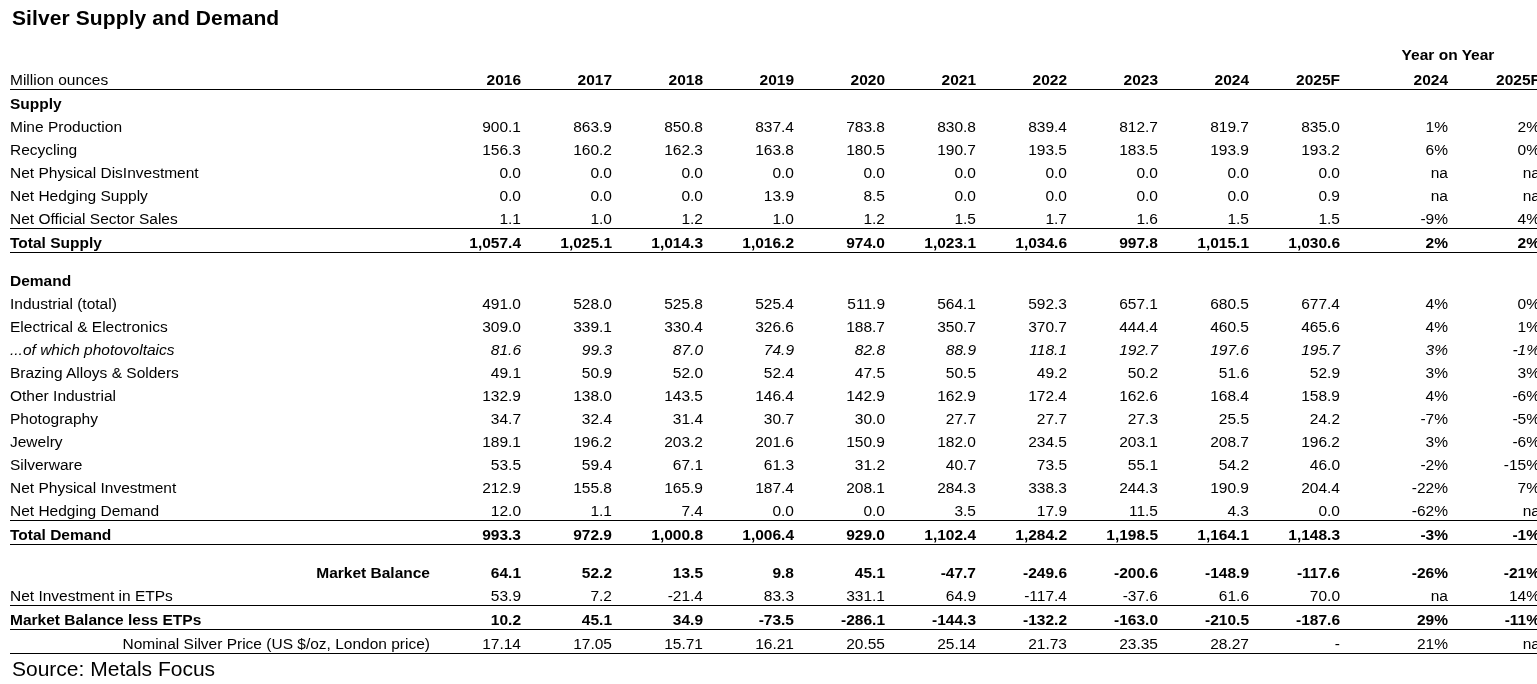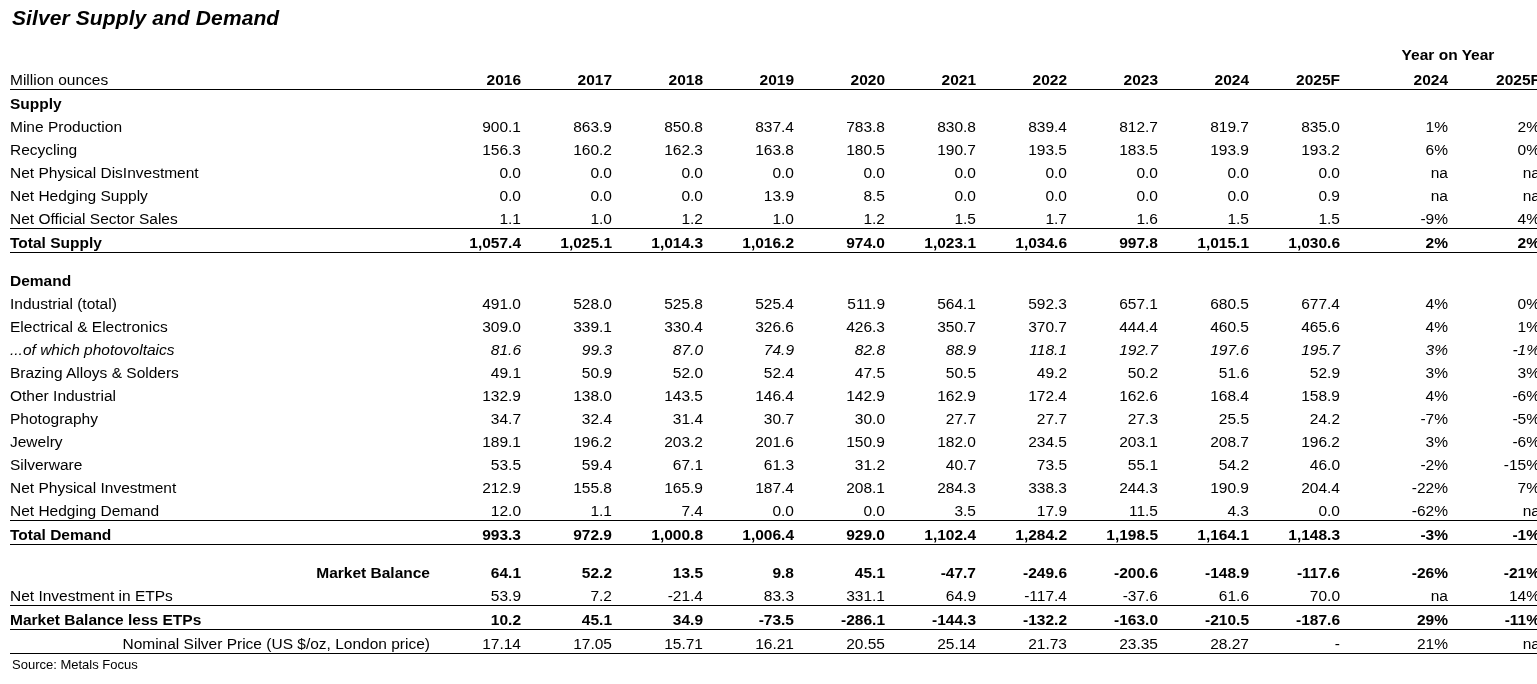--- a/index.html
+++ b/index.html
@@ -19,21 +19,20 @@
     width: 1537px;
     height: 684px;
     padding: 0;
     box-sizing: border-box;
   }
   .title {
     font-size: 21px;
     font-weight: bold;
     padding: 6px 0 8px 12px;
     letter-spacing: 0.1px;
-    font-style: italic;
   }
   table.tbl {
     border-collapse: collapse;
     width: 1525px;
     margin-left: 10px;
     table-layout: fixed;
   }
   table.tbl td, table.tbl th {
     font-size: 15.5px;
     padding: 0;
@@ -79,21 +78,21 @@
     border-bottom: 1.5px solid #000;
   }
   tr.total td.gap { border-top: 1.5px solid #000; border-bottom: 1.5px solid #000; }
   tr.spacer td { height: 14px; border: none; }
   td.indent1 { padding-left: 22px; }
   td.italic { font-style: italic; padding-left: 20px; }
   tr.italic-row td { font-style: italic; margin-left: 32px; }
   tr.bold-row td { font-weight: bold; text-align: right; }
   tr.rule-bottom td { border-bottom: 1.5px solid #000; text-align: right; }
   .source {
-    font-size: 13px;
+    font-size: 21px;
     padding-left: 12px;
     padding-top: 3px;
   }
 </style>
 </head>
 <body>
 
 <div class="page">
 
   <div class="title">Silver Supply and Demand</div>
@@ -306,21 +305,21 @@
         <td class="num">4%</td>
         <td class="num">0%</td>
       </tr>
 
       <tr>
         <td class="lbl indent1">Electrical &amp; Electronics</td>
         <td class="num">309.0</td>
         <td class="num">339.1</td>
         <td class="num">330.4</td>
         <td class="num">326.6</td>
-        <td class="num">426.3</td>
+        <td class="num">188.7</td>
         <td class="num">350.7</td>
         <td class="num">370.7</td>
         <td class="num">444.4</td>
         <td class="num">460.5</td>
         <td class="num">465.6</td>
         <td class="gap"></td>
         <td class="num">4%</td>
         <td class="num">1%</td>
       </tr>
 

